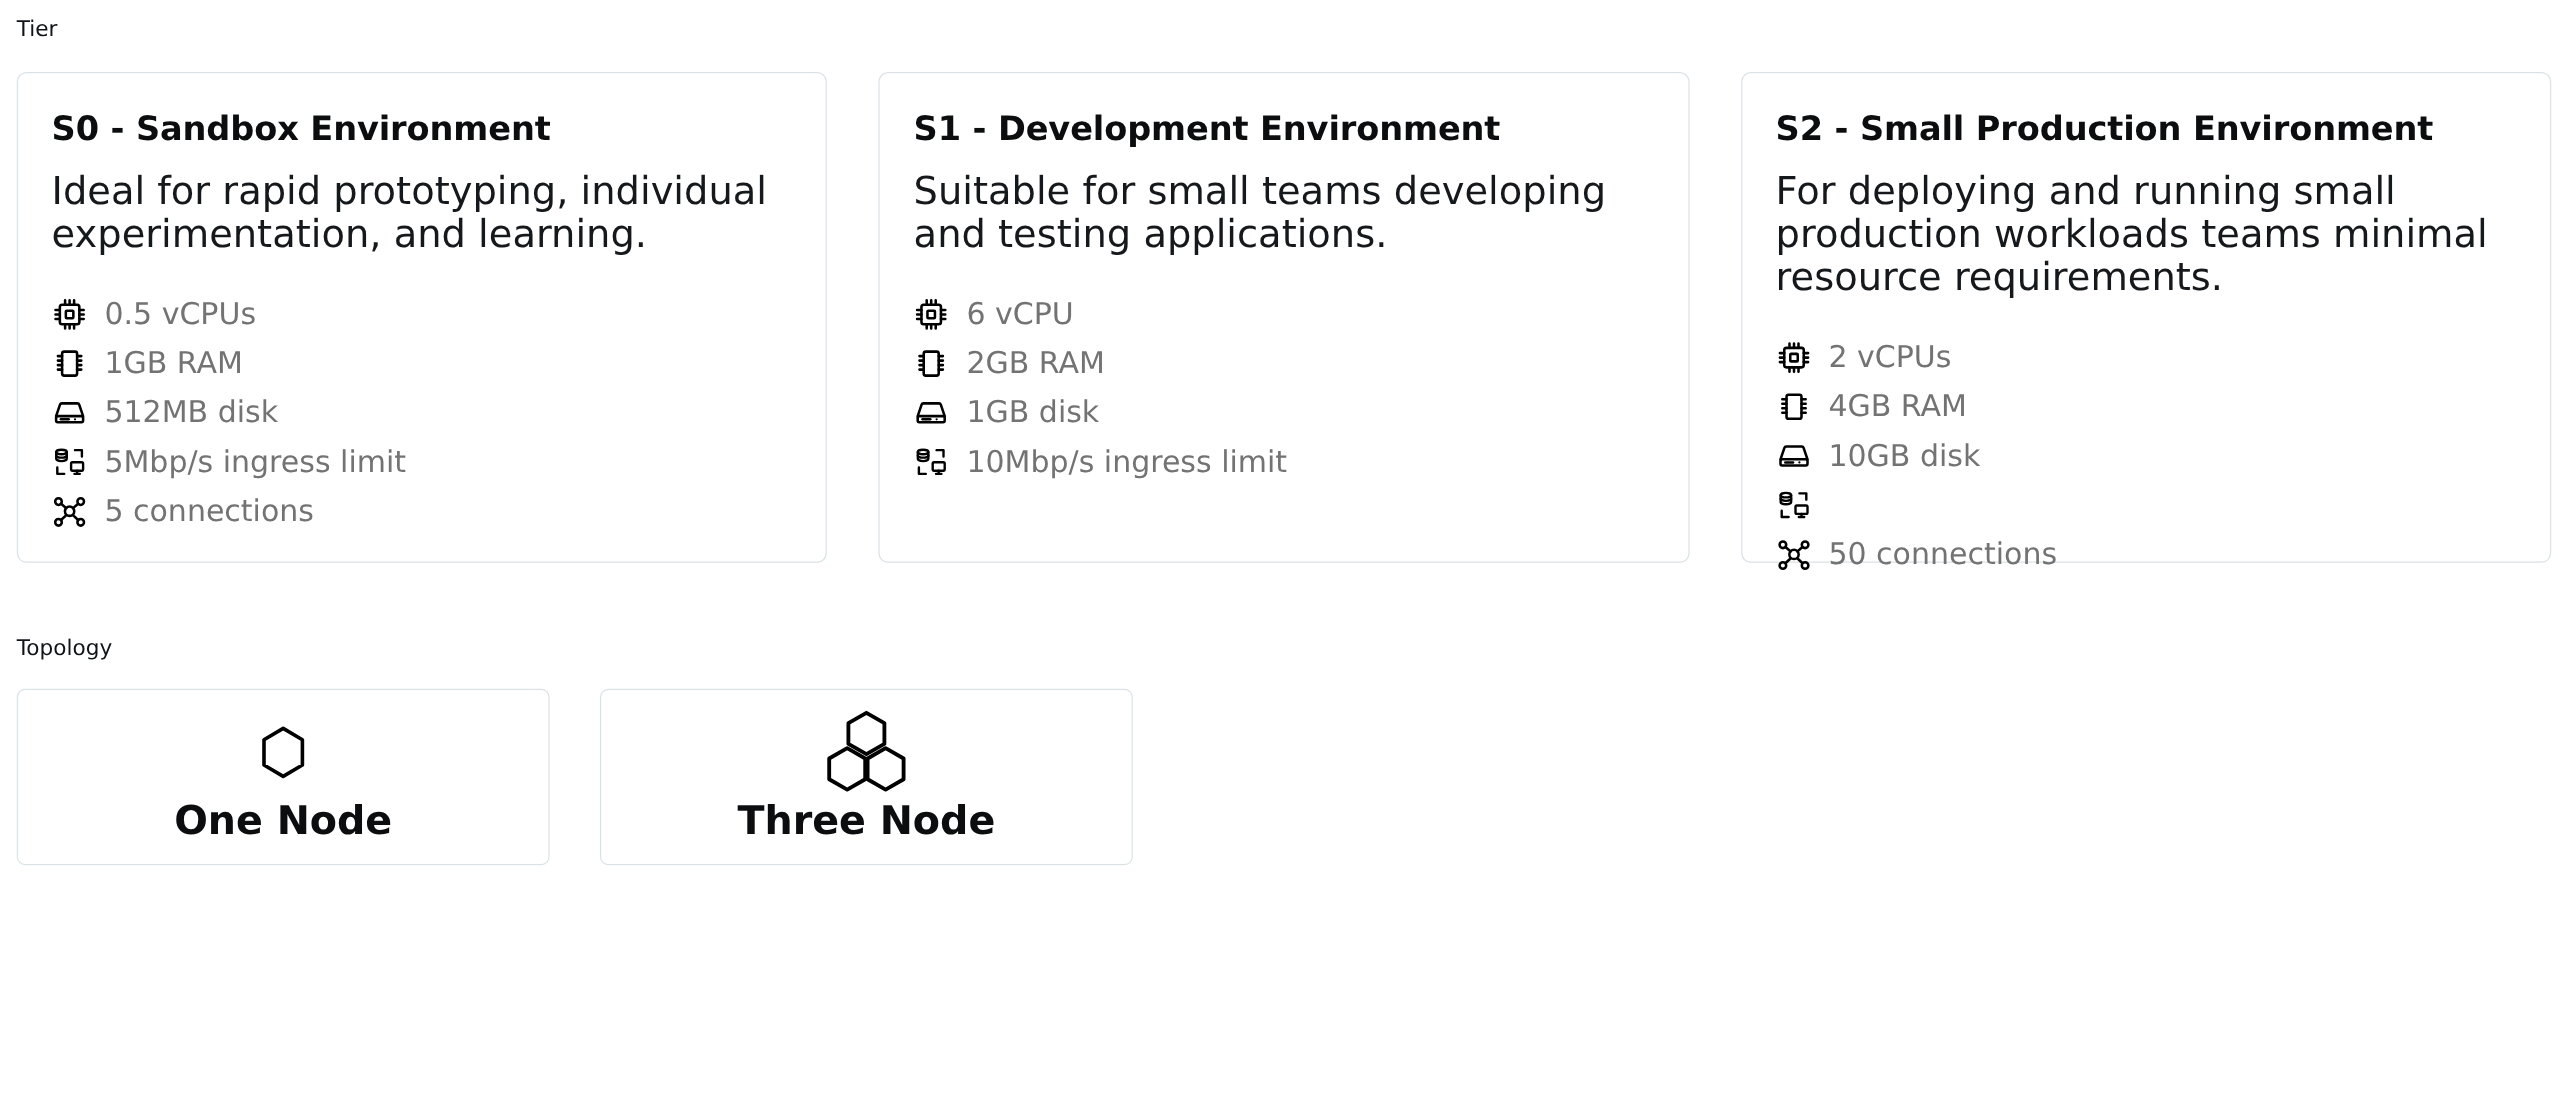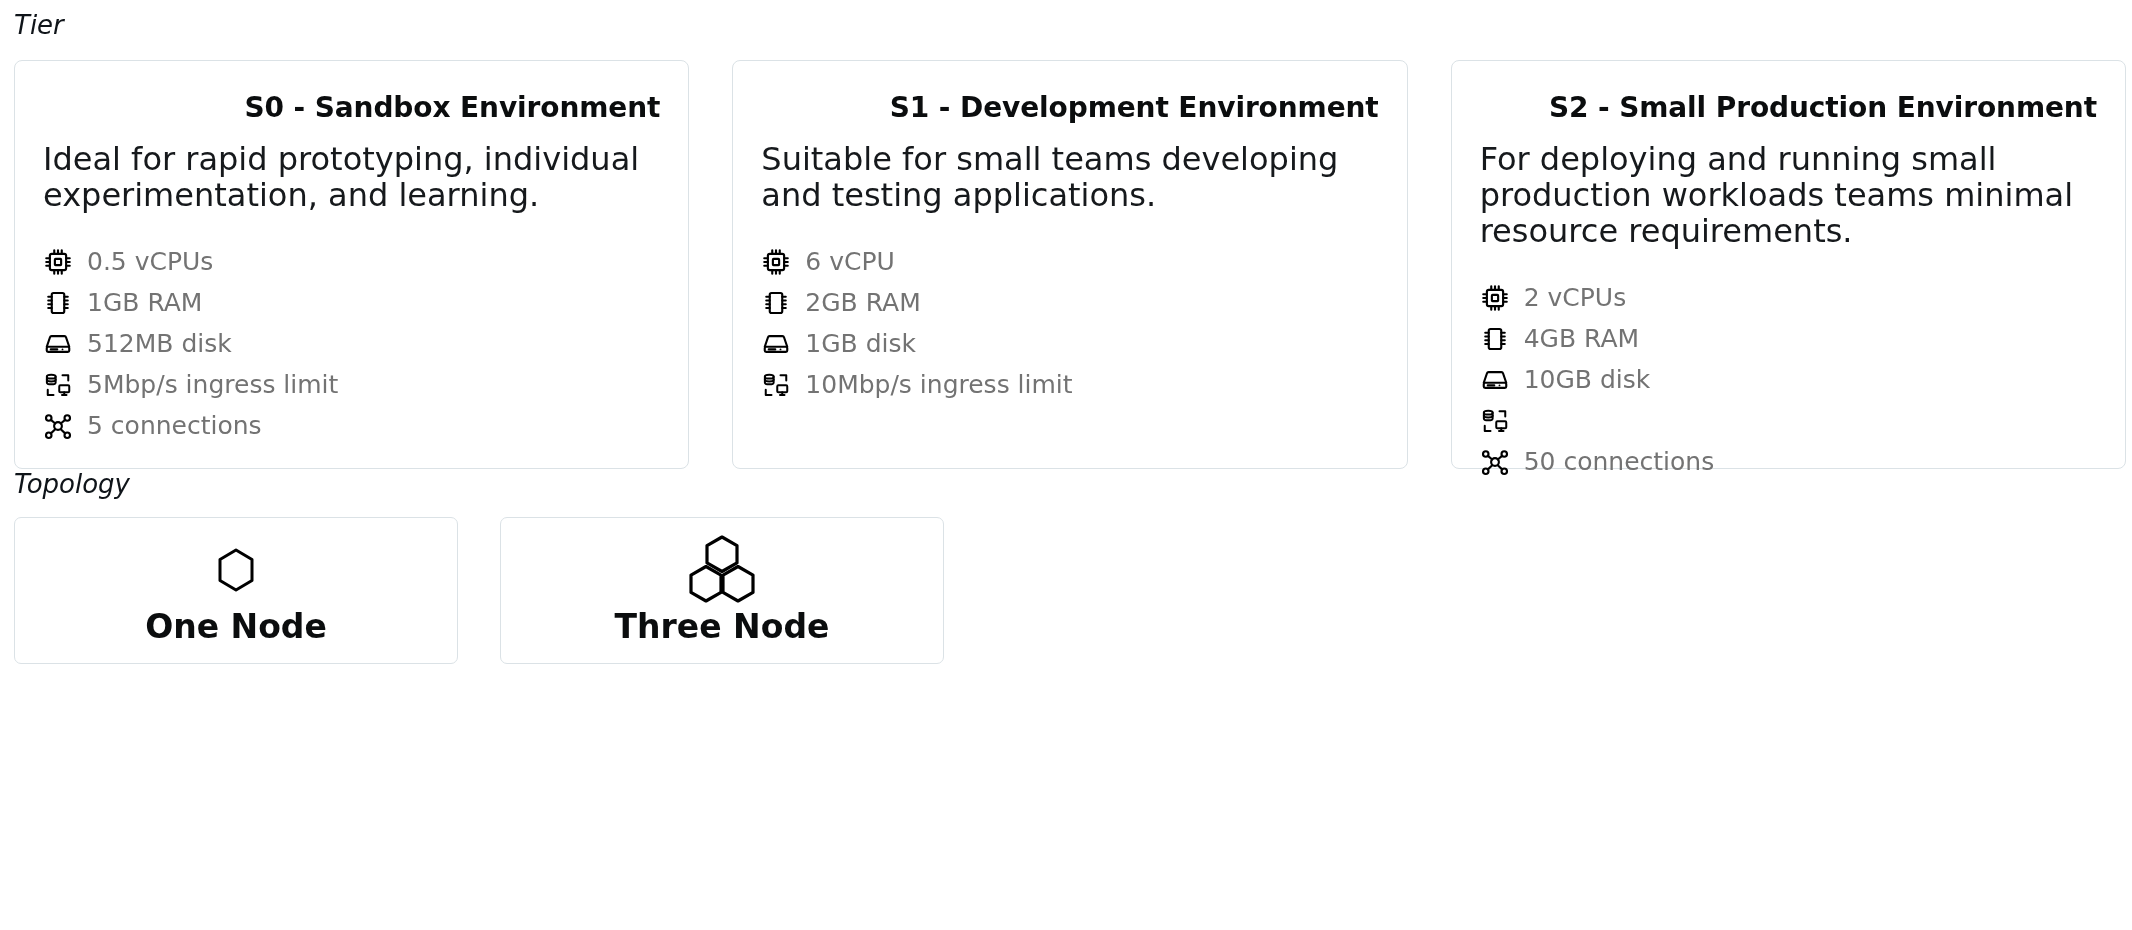--- a/index.html
+++ b/index.html
@@ -18,26 +18,25 @@
   .page {
     position: relative;
     width: 2132px;
     height: 930px;
     box-sizing: border-box;
     padding: 0;
   }
 
   
   .section-label {
-    font-size: 26px;
+    font-size: 18px;
     line-height: 30px;
     color: #0f1419;
     font-weight: 400;
     margin-left: 14px;
-    font-style: italic;
   }
 
   
   .tier-section { padding-top: 10px; }
 
   .tier-grid {
     display: flex;
     gap: 43px;
     margin-top: 20px;
     padding: 0 6px 0 14px;
@@ -54,21 +53,20 @@
     height: 409px;
   }
 
   .tier-card-title {
     font-size: 28px;
     line-height: 34px;
     font-weight: 700;
     color: #0b0d0e;
     letter-spacing: -0.1px;
     margin: 0 0 16px 0;
-    text-align: right;
   }
 
   .tier-card-desc {
     font-size: 32px;
     line-height: 36px;
     font-weight: 400;
     color: #16191c;
     margin: 0;
   }
   .spec-list-wrap {
@@ -95,20 +93,21 @@
 
   .spec-text {
     font-size: 25px;
     line-height: 30px;
     color: #737373;
     white-space: nowrap;
   }
 
   
   .topology-section {
+    margin-top: 57px;
   }
 
   .topology-grid {
     display: flex;
     gap: 42px;
     margin-top: 18px;
     padding-left: 14px;
   }
 
   .topo-card {

